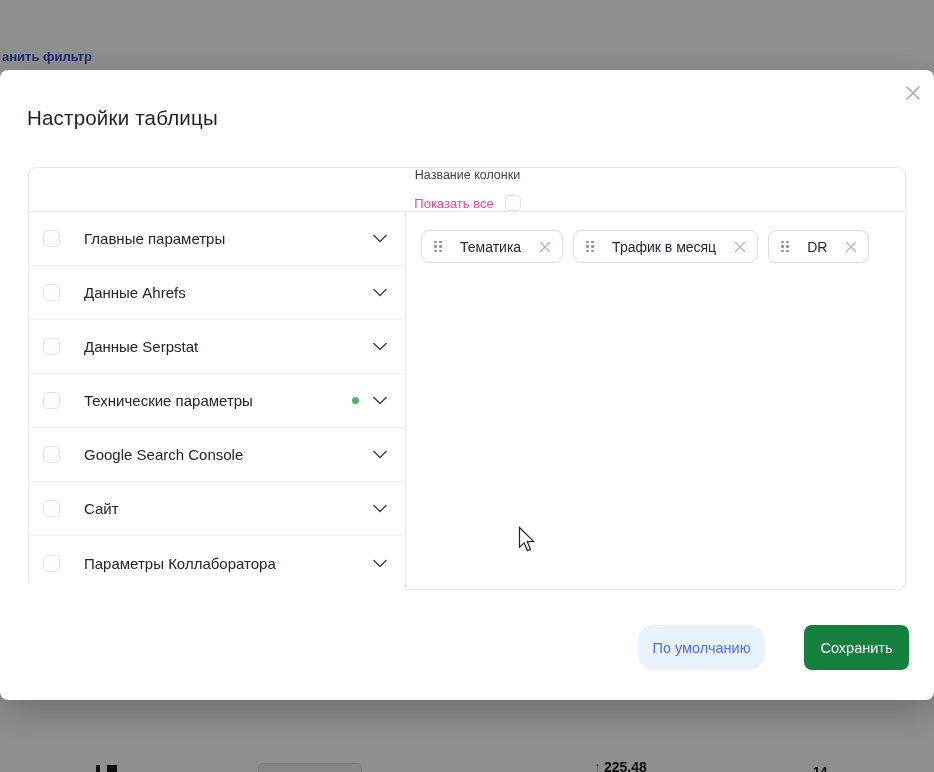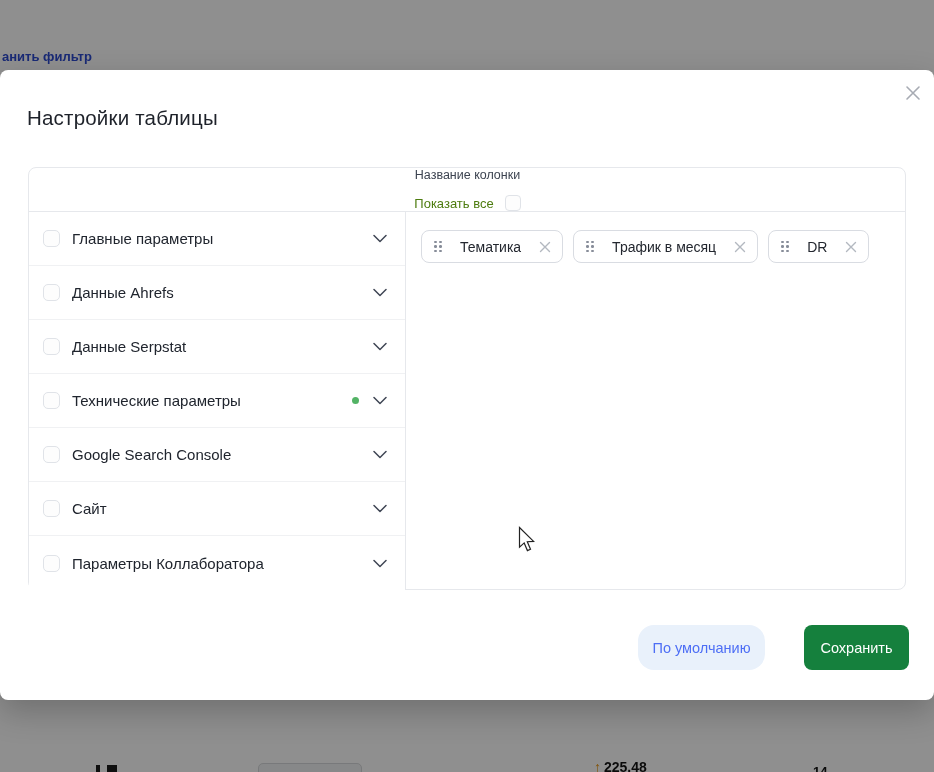--- a/index.html
+++ b/index.html
@@ -122,21 +122,21 @@
     padding: 0 14px 0 15px;
     border-bottom: 1px solid #e6e8ec;
     flex-direction: column;
   }
   .panel-header .hdr-left { font-size: 12.5px; color: #3c4350; }
   .show-all {
     display: flex;
     align-items: center;
     gap: 11px;
     font-size: 13px;
-    color: #4d7c0f;
+    color: #ec4899;
     cursor: pointer;
   }
   .checkbox {
     display: inline-block;
     width: 17px;
     height: 17px;
     border: 1px solid #e0e3e8;
     border-radius: 5px;
     background: #fdfdfd;
     flex: 0 0 auto;
@@ -148,21 +148,21 @@
     height: 54px;
     display: flex;
     align-items: center;
     padding: 0 18px 0 14px;
     border-bottom: 1px solid #f0f1f3;
     cursor: pointer;
     background: #fff;
   }
   .cat-row:last-child { border-bottom: none; }
   .cat-label {
-    margin-left: 12px;
+    margin-left: 24px;
     font-size: 15px;
     color: #20252e;
     flex: 1;
     white-space: nowrap;
   }
   .dot {
     width: 7px;
     height: 7px;
     border-radius: 50%;
     background: #53b365;

